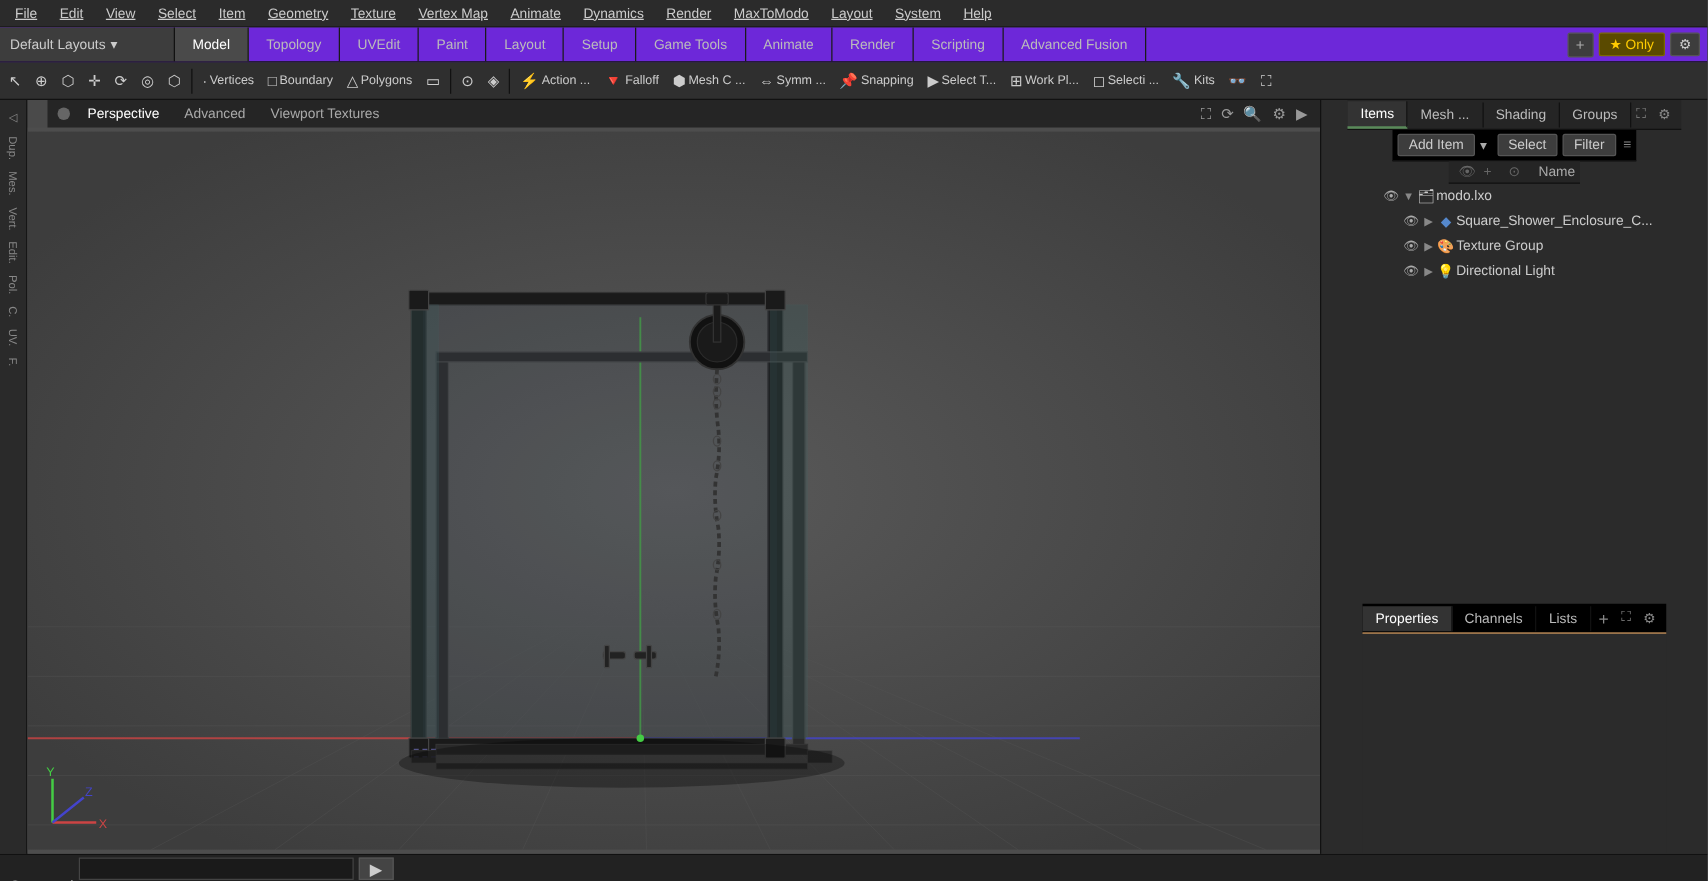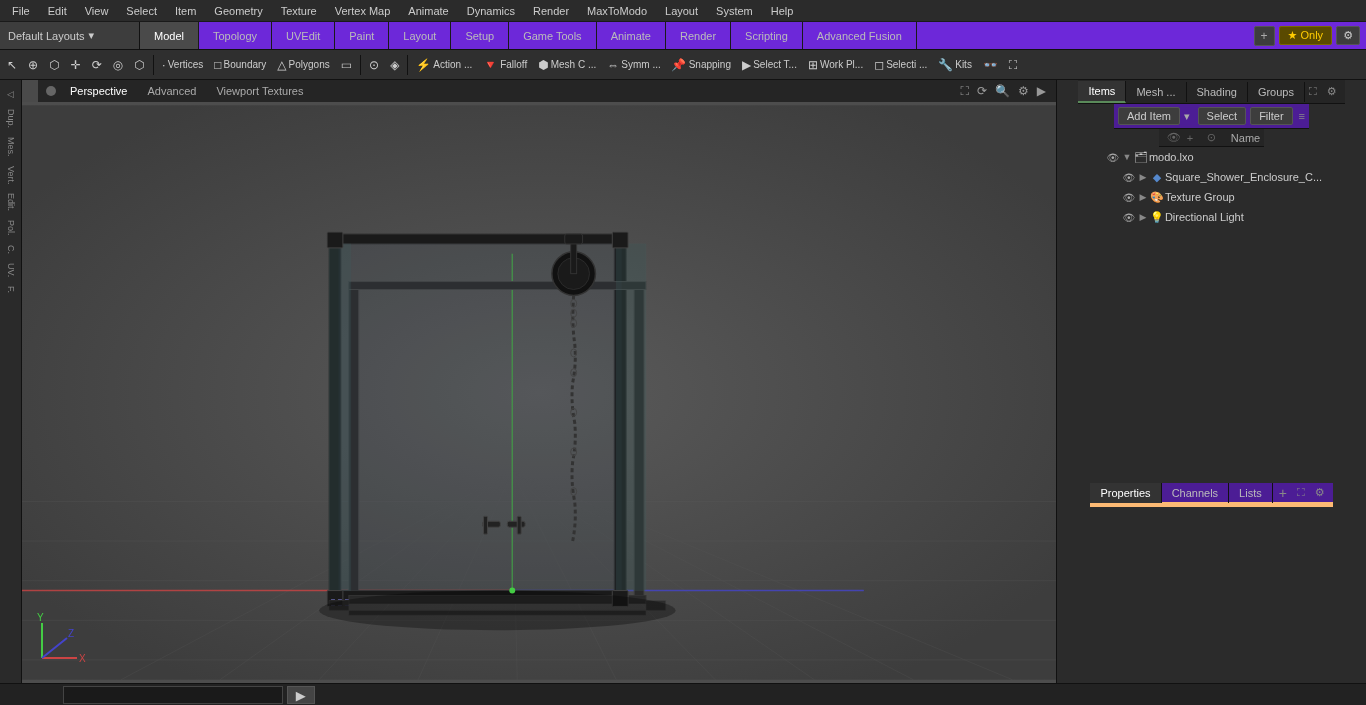--- a/index.html
+++ b/index.html
@@ -1,20 +1,20 @@
 <!DOCTYPE html>
 <html><head>
   <meta charset="utf-8">
   <style>
     * { margin: 0; padding: 0; box-sizing: border-box; }
     body { width: 1366px; height: 705px; overflow: hidden; background: #3a3a3a; font-family: 'Segoe UI', Arial, sans-serif; font-size: 11px; color: #ccc; user-select: none; }
 
     
     #menu-bar { display: flex; align-items: center; background: #2b2b2b; height: 22px; border-bottom: 1px solid #1a1a1a; padding: 0 4px; gap: 2px; }
-    .menu-item { padding: 2px 8px; cursor: pointer; color: #ccc; font-size: 11px; }
+    .menu-item { padding: 2px 8px; cursor: pointer; color: #ccc; font-size: 11px; text-decoration: underline; }
 
     
     #layout-bar { display: flex; align-items: center; background: #6d28d9; height: 28px; border-bottom: 1px solid #111; }
     #layout-dropdown { display: flex; align-items: center; padding: 0 8px; height: 100%; background: #3d3d3d; border-right: 1px solid #111; cursor: pointer; color: #ccc; font-size: 11px; min-width: 140px; }
     #layout-dropdown span { margin-right: 4px; }
     .layout-tab { padding: 4px 14px; cursor: pointer; color: #bbb; font-size: 11px; border-right: 1px solid #1a1a1a; height: 100%; display: flex; align-items: center; }
     .layout-tab.active { background: #4a4a4a; color: #fff; }
     #layout-bar-right { margin-left: auto; display: flex; align-items: center; gap: 4px; padding-right: 6px; }
     .star-btn { background: #5a4a00; color: #ffcc00; padding: 2px 8px; border: 1px solid #7a6a00; border-radius: 2px; font-size: 11px; cursor: pointer; }
     .plus-btn { background: #3d3d3d; color: #aaa; padding: 2px 6px; border: 1px solid #555; border-radius: 2px; font-size: 12px; cursor: pointer; }
@@ -54,42 +54,42 @@
 
     
     #right-panel { width: 310px; background: #2b2b2b; border-left: 1px solid #111; display: flex; flex-direction: column; align-items: center; }
     #right-panel-tabs { display: flex; align-items: center; background: #252525; border-bottom: 1px solid #111; height: 24px; }
     .rp-tab { padding: 4px 10px; cursor: pointer; color: #bbb; font-size: 11px; border-right: 1px solid #111; }
     .rp-tab.active { background: #333; color: #fff; border-bottom: 2px solid #5a8a5a; }
     .rp-tab-icons { margin-left: auto; display: flex; gap: 2px; padding-right: 4px; }
     .rp-tab-icon { color: #888; cursor: pointer; font-size: 11px; padding: 2px 4px; }
 
     
-    #items-toolbar { display: flex; align-items: center; background: #4c1d95; padding: 3px 4px; gap: 4px; border-bottom: 1px solid #111; }
+    #items-toolbar { display: flex; align-items: center; background: #000000; padding: 3px 4px; gap: 4px; border-bottom: 1px solid #111; }
     .items-btn { padding: 2px 8px; background: #3d3d3d; border: 1px solid #555; border-radius: 2px; color: #ccc; cursor: pointer; font-size: 11px; }
     .items-separator { flex: 1; }
 
     #items-header { display: flex; align-items: center; background: #252525; padding: 2px 4px; border-bottom: 1px solid #111; }
     .items-col { color: #aaa; font-size: 11px; cursor: pointer; }
     .items-col.name { flex: 1; padding-left: 4px; }
 
     #items-list { flex: 1; overflow-y: auto; }
     .item-row { display: flex; align-items: center; padding: 2px 0; cursor: pointer; }
     .item-eye { width: 16px; height: 16px; display: flex; align-items: center; justify-content: center; cursor: pointer; color: #666; font-size: 10px; flex-shrink: 0; }
     .item-eye.visible { color: #aaa; }
     .item-arrow { width: 12px; height: 16px; display: flex; align-items: center; justify-content: center; color: #888; font-size: 9px; cursor: pointer; flex-shrink: 0; }
     .item-icon { width: 16px; height: 16px; display: flex; align-items: center; justify-content: center; flex-shrink: 0; }
     .item-label { font-size: 11px; color: #ccc; overflow: hidden; text-overflow: ellipsis; white-space: nowrap; flex: 1; }
     
     
     #splitter { height: 4px; background: #1a1a1a; cursor: ns-resize; }
     
     
     #properties-panel { height: 200px; display: flex; flex-direction: column; }
-    #properties-tabs { display: flex; align-items: center; background: #4c1d95; border-bottom: 5px solid #fdba74; height: 24px; }
+    #properties-tabs { display: flex; align-items: center; background: #000000; border-bottom: 1px solid #fdba74; height: 24px; }
     .prop-tab { padding: 4px 10px; cursor: pointer; color: #bbb; font-size: 11px; border-right: 1px solid #111; }
     .prop-tab.active { background: #333; color: #fff; }
     .prop-add-btn { margin-left: auto; color: #888; padding: 2px 6px; cursor: pointer; font-size: 14px; }
     .prop-icons { display: flex; gap: 2px; padding-right: 4px; }
     .prop-icon { color: #888; cursor: pointer; font-size: 11px; padding: 2px 4px; }
     #properties-content { flex: 1; background: #2b2b2b; padding: 4px; }
 
     
     #status-bar { display: flex; align-items: center; background: #222; height: 22px; border-top: 1px solid #111; padding: 0 8px; }
     #status-text { color: #aaa; font-size: 11px; flex: 1; }

